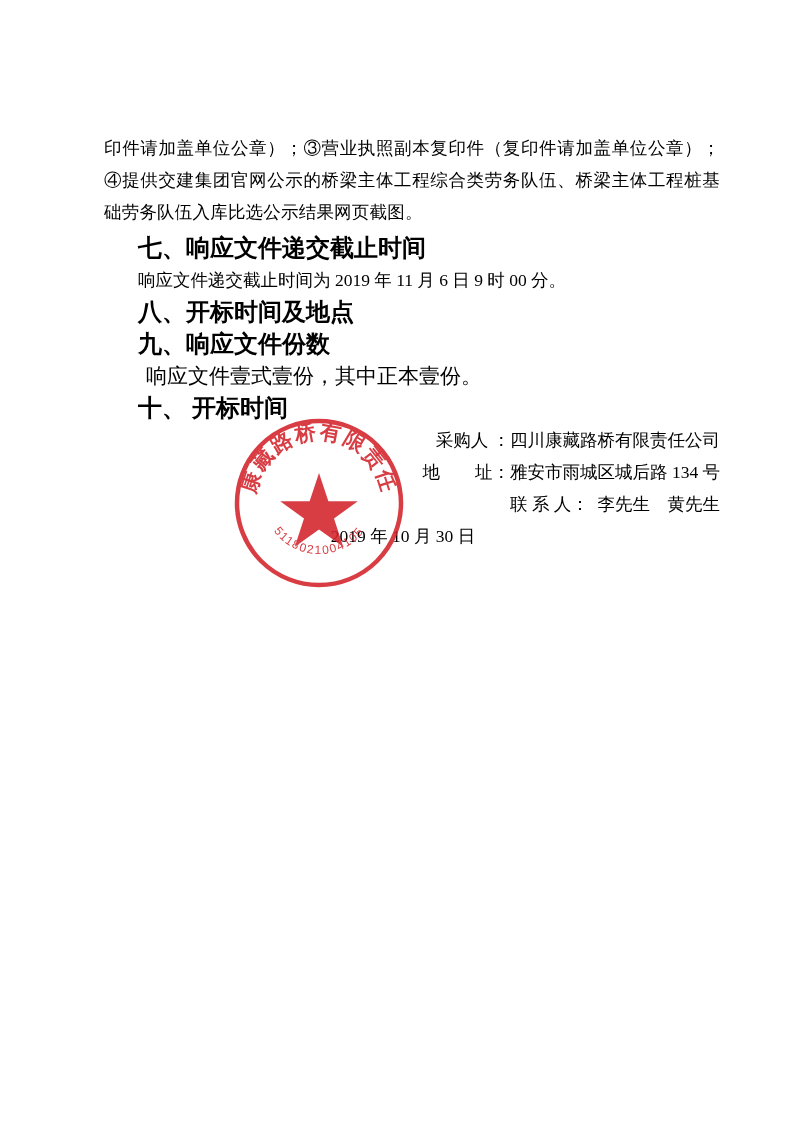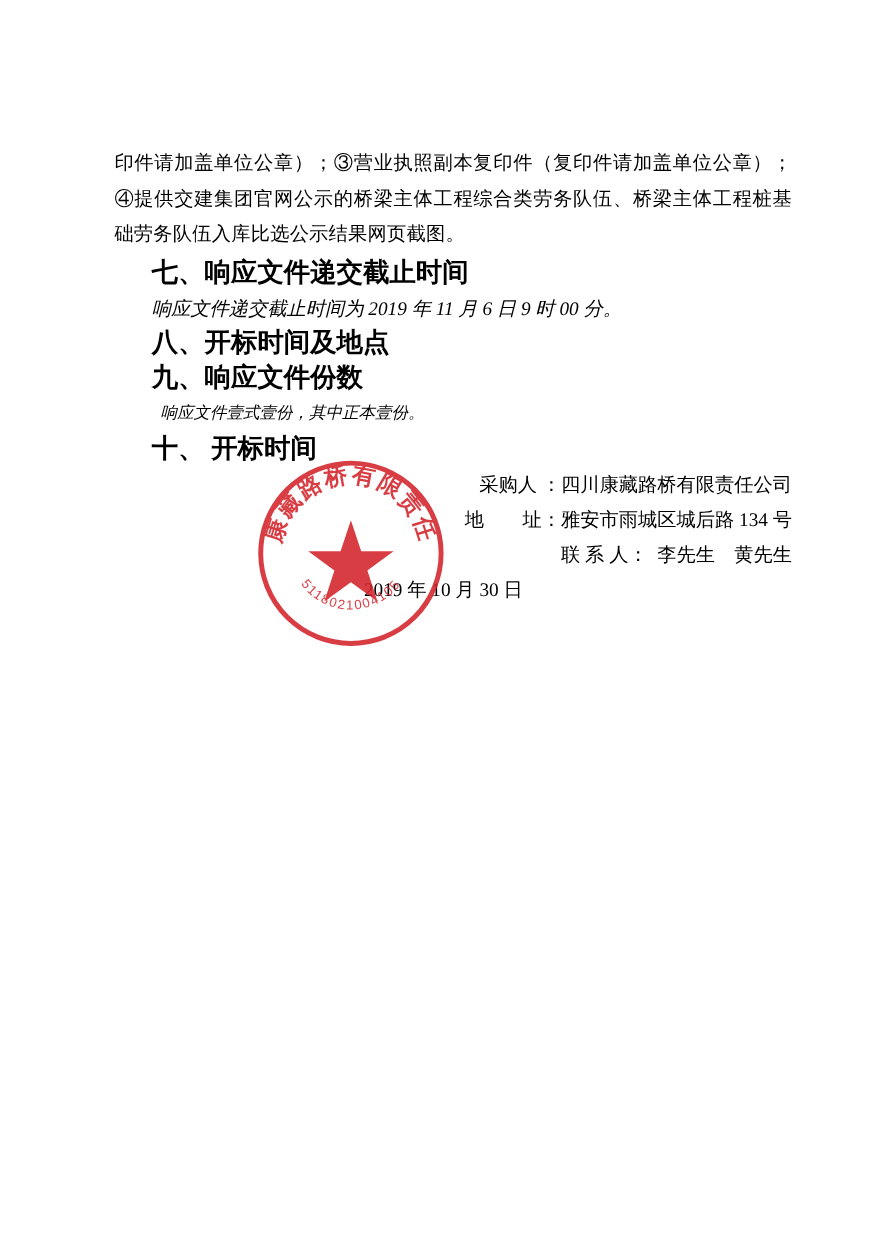--- a/index.html
+++ b/index.html
@@ -42,28 +42,26 @@
     line-height: 32px;
     font-weight: bold;
     margin: 0;
     padding-left: 34px;
   }
   .body-indent {
     font-size: 17.5px;
     line-height: 32px;
     margin: 0;
     padding-left: 34px;
-    font-style: italic;
   }
   .body-indent2 {
-    font-size: 15px;
+    font-size: 21px;
     line-height: 32px;
     margin: 0;
     padding-left: 42px;
-    font-style: italic;
   }
   .contact-line {
     font-size: 17.5px;
     line-height: 32px;
     margin: 0;
     padding-left: 34px;
     white-space: pre;
     text-align: right;
   }
   .spacer-sm { height: 4px; }

